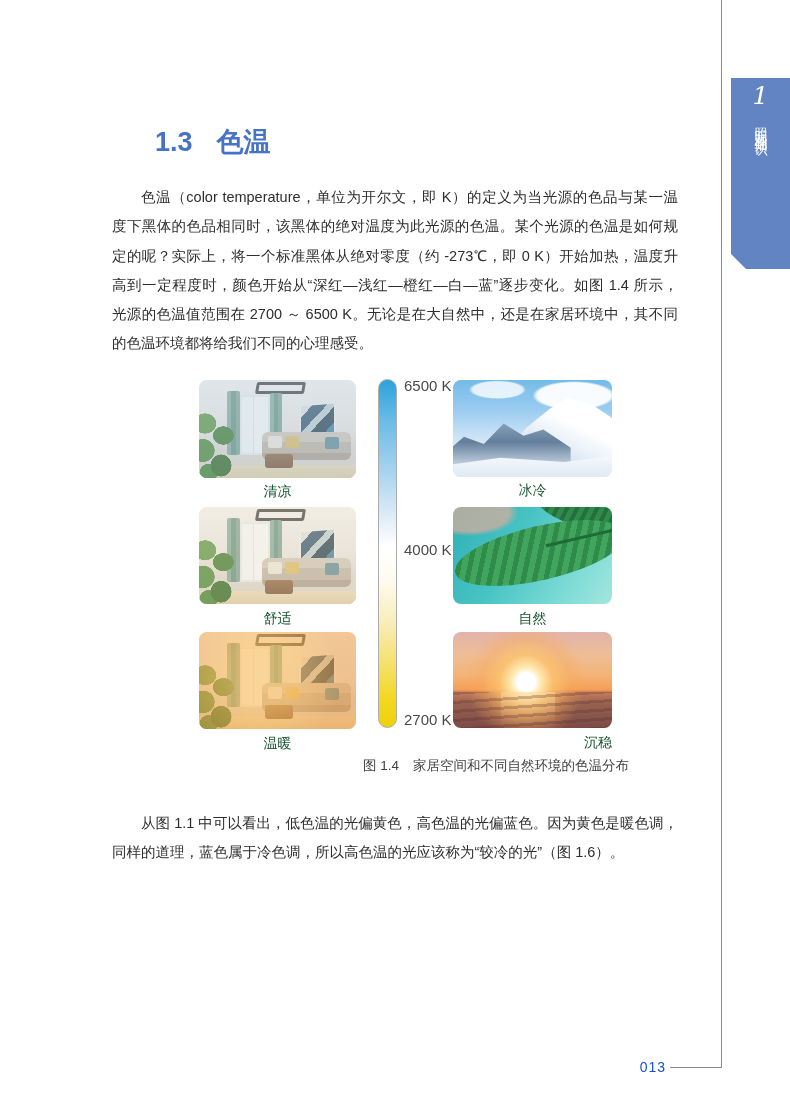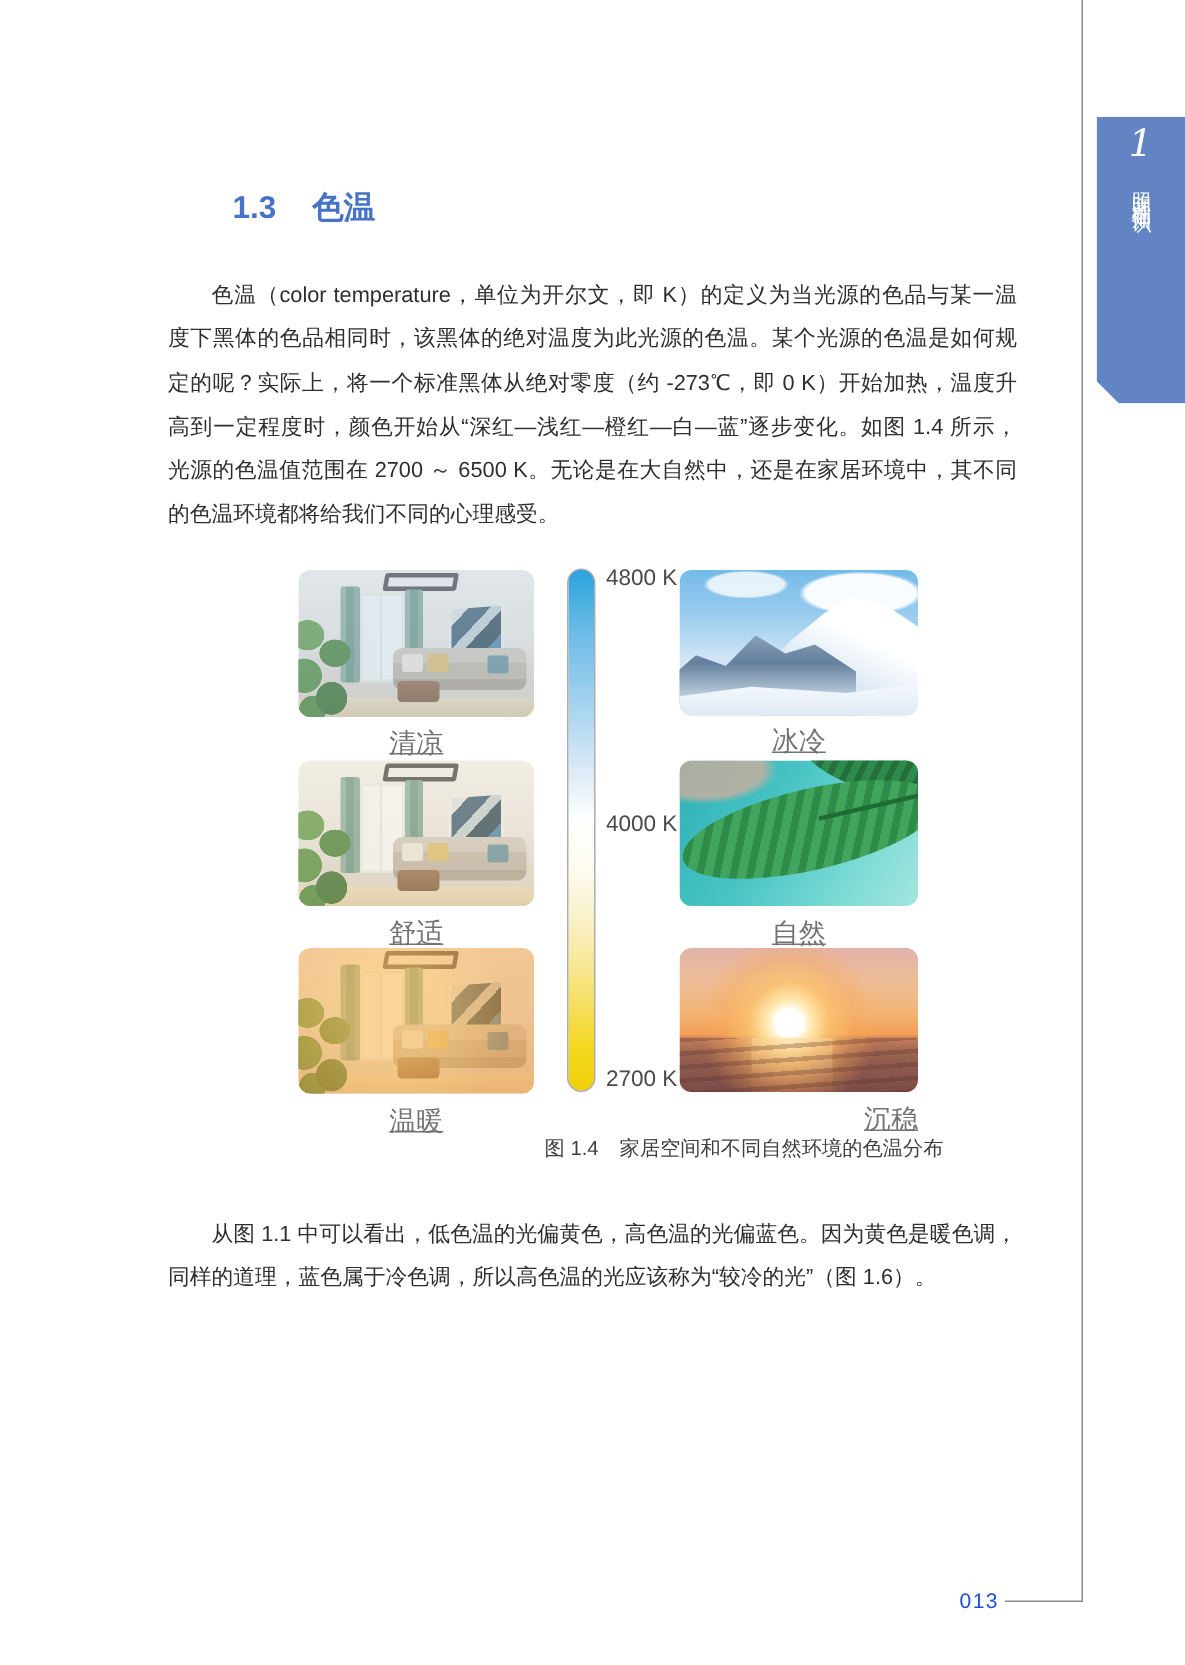--- a/index.html
+++ b/index.html
@@ -15,35 +15,35 @@
   
   .tab{position:absolute;left:731px;top:78px;width:59px;height:191px;background:#6384c2;
        clip-path:polygon(0 0,100% 0,100% 100%,15px 100%,0 calc(100% - 15px));
        display:flex;flex-direction:column;align-items:center;}
   .tab-num{font-family:"DejaVu Serif",serif;font-style:italic;font-size:25px;color:#ffffff;
            margin-top:5px;line-height:1;}
   .tab-title{writing-mode:vertical-rl;text-orientation:upright;font-size:13px;color:#ffffff;
              letter-spacing:3px;margin-top:9px;}
 
   
-  .heading{position:absolute;left:155px;top:124px;font-size:21px;font-weight:bold;color:#4673c5;}
+  .heading{position:absolute;left:155px;top:124px;font-size:27px;font-weight:bold;color:#4673c5;}
   .heading .num{margin-right:24px;}
 
   
   .para{position:absolute;left:112px;width:566px;font-size:14.5px;line-height:29.3px;color:#2e2e2e;}
   .para .line{text-align:justify;text-align-last:justify;height:29.3px;overflow:hidden;}
   .para .line:first-child{text-indent:2em;}
   .para .line.short{text-align-last:left;}
   .para1{top:183px;}
   .para2{top:809px;}
 
   
   .photo{position:absolute;border-radius:8px;overflow:hidden;}
   .photo *{position:absolute;}
-  .photo-label{position:absolute;text-align:center;font-size:18px;color:#737373;text-decoration:underline;}
+  .photo-label{position:absolute;text-align:center;font-size:14px;color:#14532d;}
 
   
   .scalebar{position:absolute;left:378px;top:379px;width:19px;height:349px;border-radius:10px;
     border:1px solid #adadad;box-sizing:border-box;
     background:linear-gradient(180deg,#2aa3dc 0%,#6bbce6 12%,#a6d3ef 26%,#d9e9f6 38%,
       #ffffff 48%,#fdfbee 58%,#f8edba 70%,#f5e06a 82%,#f3d81f 92%,#efd00a 100%);}
   .scale-label{position:absolute;left:404px;font-size:15px;color:#4a4a4a;}
 
   .caption{position:absolute;left:363px;top:757px;font-size:13.5px;color:#3f3f3f;}
   .caption .fig-no{margin-right:14px;}
@@ -205,21 +205,21 @@
     <div class="rm-tint"></div>
   </div>
   <div class="photo sunset" style="left:453px;top:632px;width:159px;height:96px;">
     <div class="ss-glow"></div>
     <div class="ss-waves"></div>
   </div>
   <div class="photo-label" style="left:199px;top:735px;width:157px;">温暖</div>
   <div class="photo-label" style="left:453px;top:734px;width:159px;text-align:right;">沉稳</div>
 
   <div class="scalebar"></div>
-  <div class="scale-label" style="top:377px;">4800 K</div>
+  <div class="scale-label" style="top:377px;">6500 K</div>
   <div class="scale-label" style="top:541px;">4000 K</div>
   <div class="scale-label" style="top:711px;">2700 K</div>
 
   <div class="caption">
     <span class="fig-no">图 1.4</span><span>家居空间和不同自然环境的色温分布</span>
   </div>
 
   <div class="para para2">
     <div class="line">从图 1.1 中可以看出，低色温的光偏黄色，高色温的光偏蓝色。因为黄色是暖色调，</div>
     <div class="line short">同样的道理，蓝色属于冷色调，所以高色温的光应该称为“较冷的光”（图 1.6）。</div>

